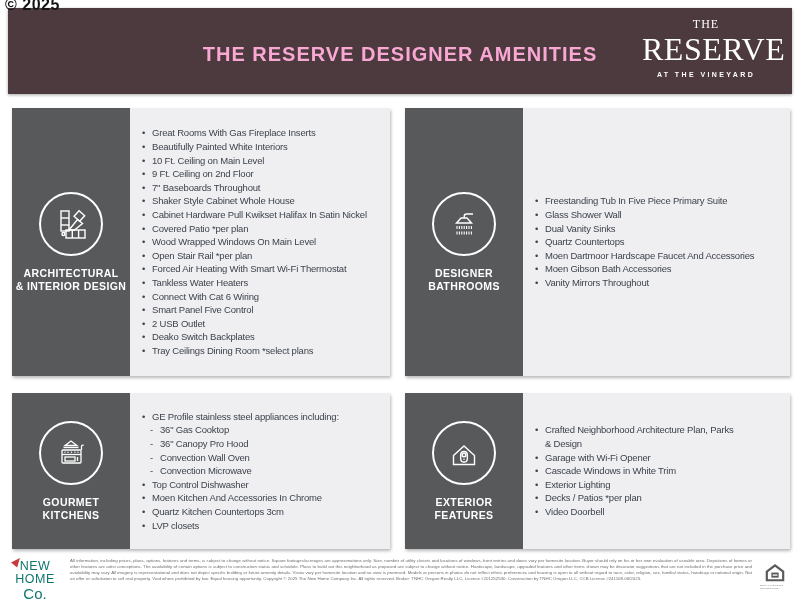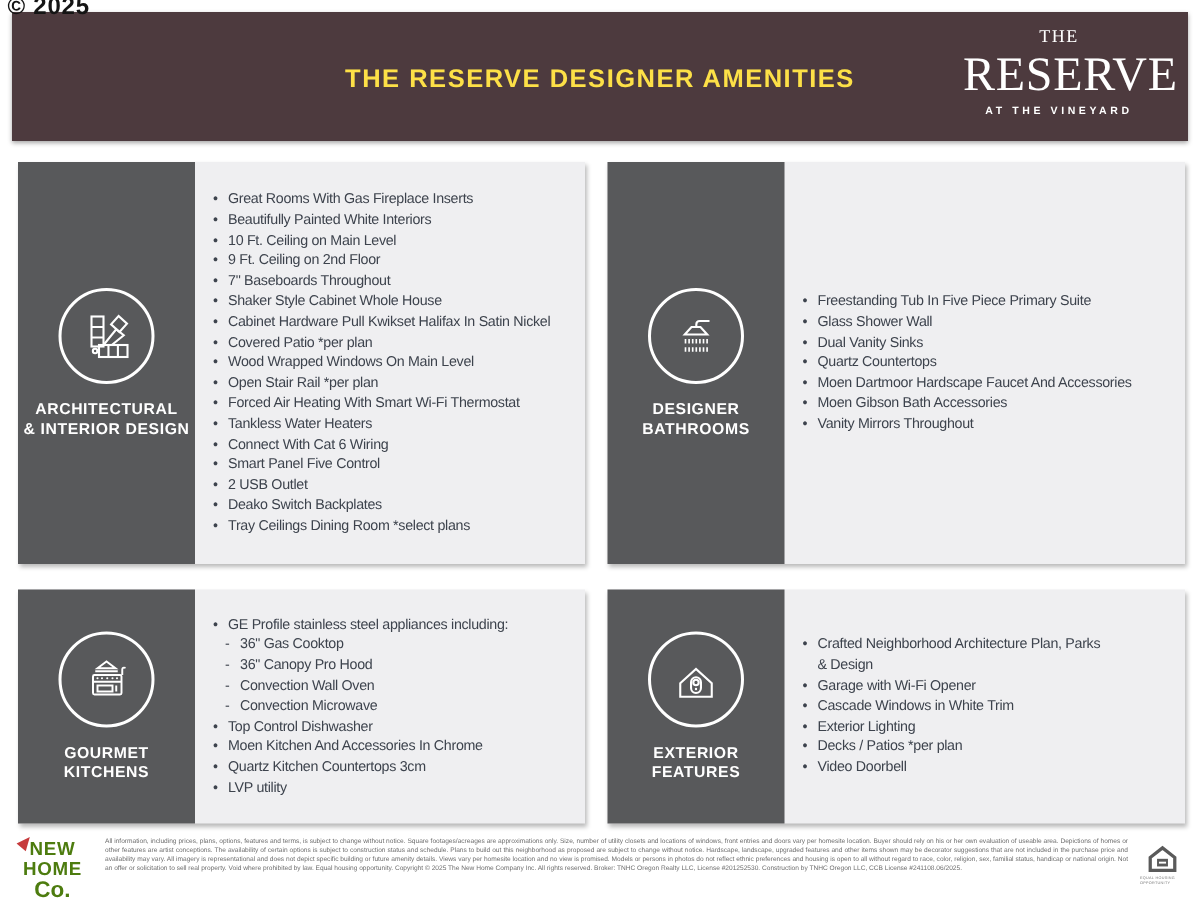--- a/index.html
+++ b/index.html
@@ -15,21 +15,21 @@
     font-size:16px; font-weight:bold; color:#141414; letter-spacing:.5px;
   }
 
   
   .header {
     position:absolute; left:8px; top:8px; width:784px; height:86px;
     background:#4d3a3e; box-shadow:0 1px 3px rgba(0,0,0,.35);
   }
   .header-title {
     position:absolute; left:0; right:0; top:35px; text-align:center;
-    color:#fde047; font-weight:bold; font-size:17px; letter-spacing:1px;
+    color:#f9a8d4; font-weight:bold; font-size:20px; letter-spacing:1px;
   }
   .brand {
     position:absolute; right:22px; top:10px; width:128px; text-align:center;
     color:#fff; font-family:"Liberation Serif", serif; line-height:1;
   }
   .brand-the { font-size:12px; letter-spacing:1px; }
   .brand-reserve { font-size:32px; letter-spacing:.5px; margin-top:3px; }
   .brand-sub { font-family:"Liberation Sans", sans-serif; font-size:7px; font-weight:bold; letter-spacing:2.4px; margin-top:6px; }
 
   
@@ -63,21 +63,21 @@
     font-size:9.5px; letter-spacing:-0.2px; line-height:13.6px; color:#3d434d;
   }
   .bullets li::before { content:"\2022"; position:absolute; left:0; top:0; }
   .bullets li.sub { padding-left:18px; }
   .bullets li.sub::before { content:"-"; left:8px; }
   .bullets li.wrap { max-width:195px; }
 
   
   .footer { position:absolute; left:12px; top:556px; width:778px; display:flex; align-items:flex-start; }
   .nh-logo {
-    flex:0 0 46px; text-align:center; color:#4d7c0f; font-weight:bold; line-height:1.02;
+    flex:0 0 46px; text-align:center; color:#0f766e; font-weight:normal; line-height:1.02;
     padding-top:4px; position:relative;
   }
   .nh-l1 { font-size:12.5px; letter-spacing:.5px; position:relative; }
   .nh-arrow { position:absolute; left:1px; top:1px; width:0; height:0;
     border-left:4px solid transparent; border-right:4px solid transparent;
     border-bottom:9px solid #c63a3c; transform:rotate(40deg); }
   .nh-l2 { font-size:12.5px; letter-spacing:.5px; }
   .nh-l3 { font-size:15px; }
   .disclaimer {
     flex:1 1 auto; margin:2px 8px 0 12px;
@@ -206,21 +206,21 @@
   </div>
   <ul class="bullets">
       <li>GE Profile stainless steel appliances including:</li>
       <li class="sub">36" Gas Cooktop</li>
       <li class="sub">36" Canopy Pro Hood</li>
       <li class="sub">Convection Wall Oven</li>
       <li class="sub">Convection Microwave</li>
       <li>Top Control Dishwasher</li>
       <li>Moen Kitchen And Accessories In Chrome</li>
       <li>Quartz Kitchen Countertops 3cm</li>
-      <li>LVP utility</li>
+      <li>LVP closets</li>
     </ul>
 </div>
 
 <div class="panel" id="panel-3">
   <div class="panel-bar">
     <div class="icon-circle">
       <svg width="36" height="36" viewBox="0 0 36 36" fill="none" stroke="#ffffff" stroke-width="1.4">
         <path d="M7.5 20.5 L18 11 L28.5 20.5 V29.5 H7.5 Z"></path>
         <rect x="14.7" y="16.5" width="6.6" height="10.5" rx="3.3"></rect>
         <circle cx="18" cy="20" r="1.8"></circle>

